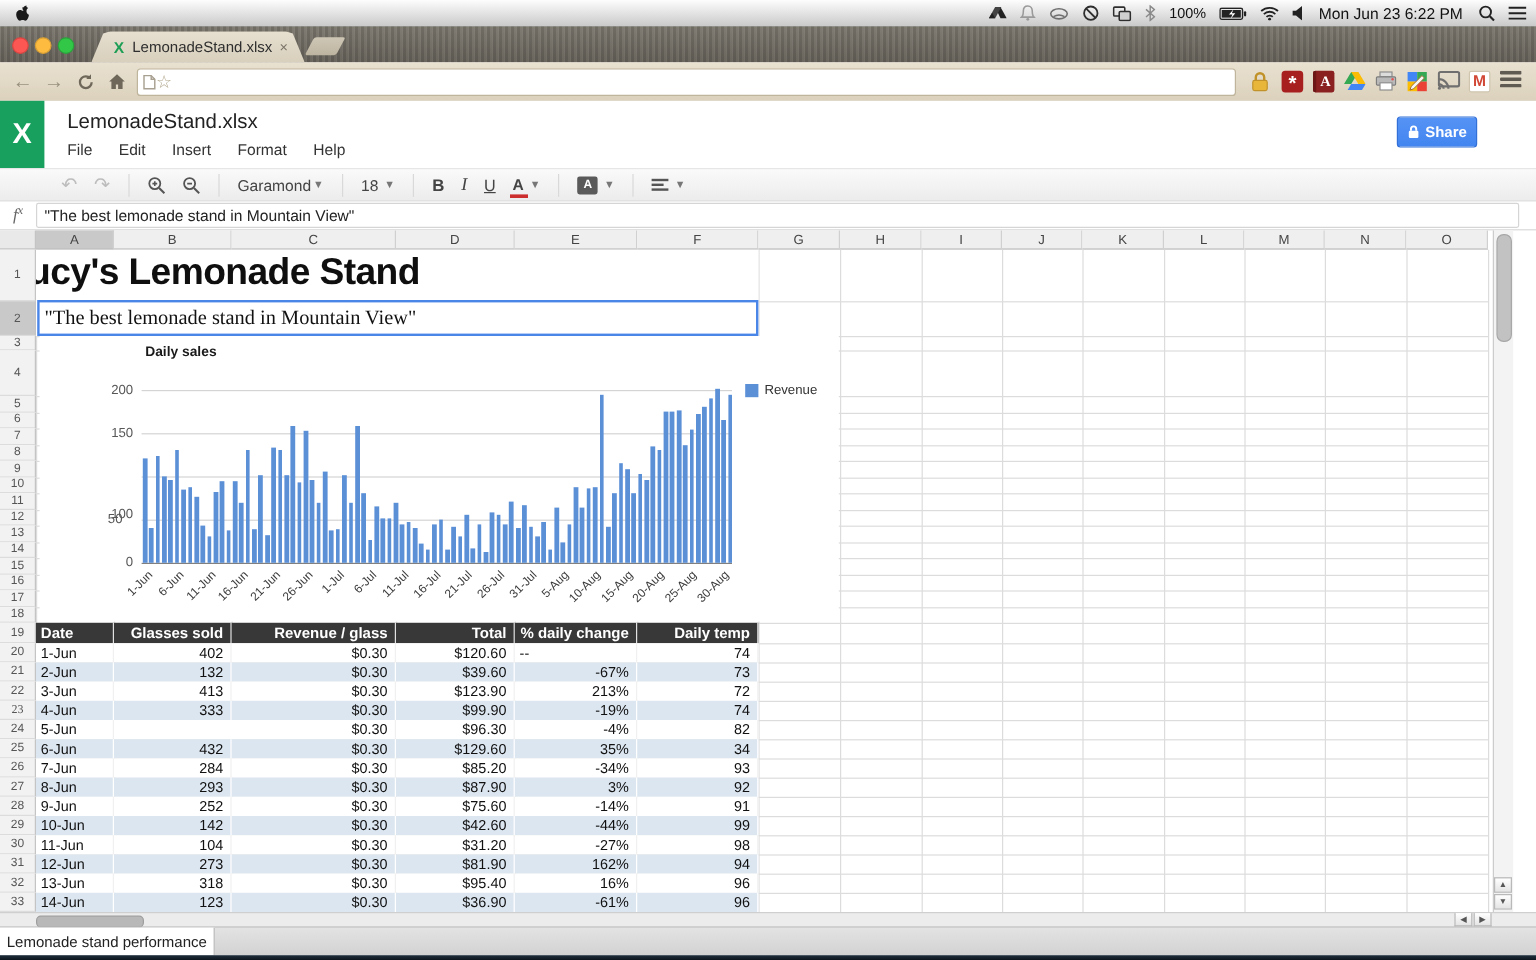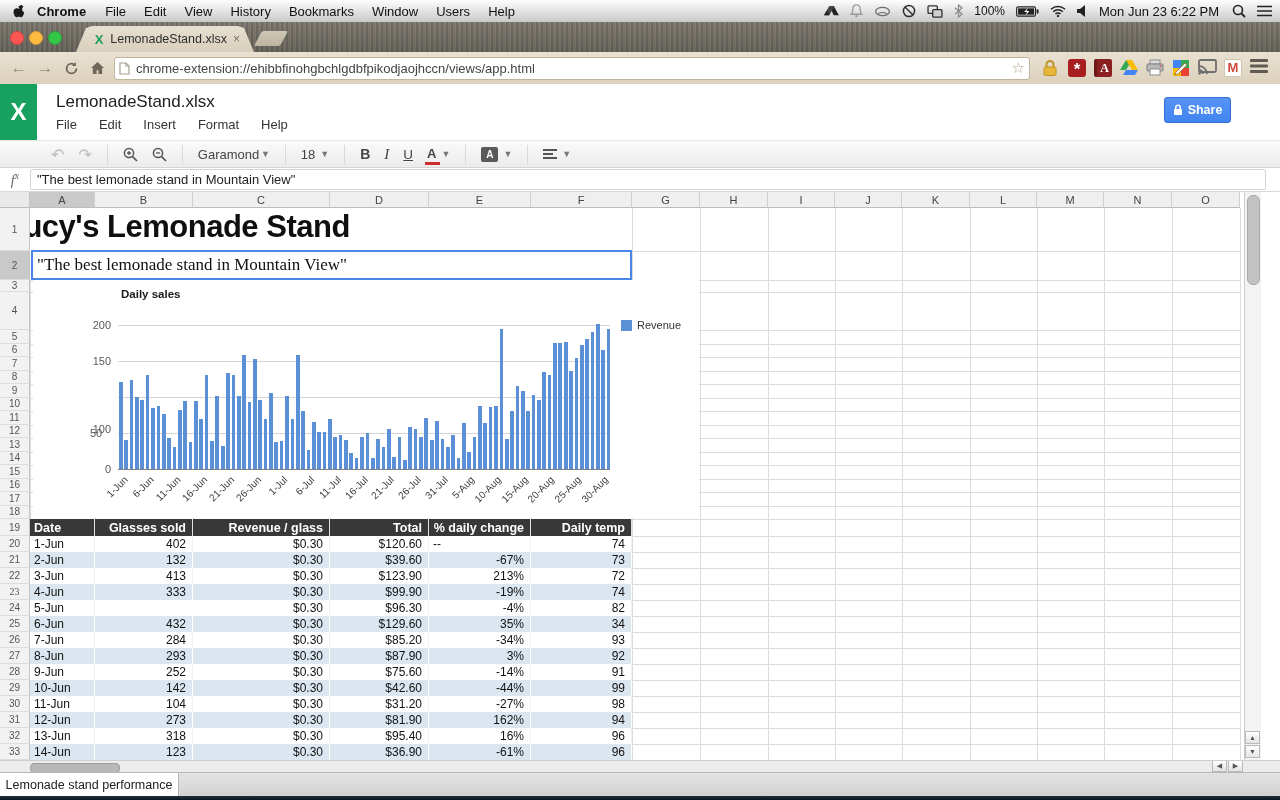--- a/index.html
+++ b/index.html
@@ -123,21 +123,20 @@
 <body>
 
 <div id="screen">
 
   <div id="macbar" class="abs">
     <span id="apple-logo">
       <svg width="13" height="15" viewBox="0 0 14 16">
           <path fill="#1a1a1a" d="M10.8.6c-.9.1-1.9.7-2.5 1.4-.5.6-1 1.6-.8 2.5 1 0 2-.5 2.6-1.2.6-.7 1-1.6.7-2.7zM8.1 5.3C7 5.3 6.2 4.6 5.1 4.6 3.4 4.6 1.6 6 1.6 8.6c0 2.6 1.9 5.6 3.3 5.6.9 0 1.4-.6 2.5-.6s1.5.6 2.5.6c1.4 0 3.1-3 3.1-5.4-.1-.1-2.2-.9-2.2-3.2 0-1.9 1.5-2.6 1.6-2.7-.9-1.2-2.2-1.3-2.6-1.3-1.1 0-2.1.7-2.9.7z"></path>
         </svg>
     </span>
-    <span id="mac-menus"><span class="mac-menu-item b">Chrome</span><span class="mac-menu-item">File</span><span class="mac-menu-item">Edit</span><span class="mac-menu-item">View</span><span class="mac-menu-item">History</span><span class="mac-menu-item">Bookmarks</span><span class="mac-menu-item">Window</span><span class="mac-menu-item">Users</span><span class="mac-menu-item">Help</span></span>
     <div id="macstatus">
       <span>
           <svg width="15" height="13" viewBox="0 0 16 14">
             <path d="M5.6 1h4.8L16 11H10.4z" fill="#222"></path>
             <path d="M5.6 1 0 11h5.6L11.2 1z" fill="#444"></path>
             <path d="M2.8 11 0 11l2.9-5L5.7 11z" fill="#222"></path>
           </svg>
         </span>
       <span>
           <svg width="13" height="14" viewBox="0 0 14 15">
@@ -229,21 +228,20 @@
     <span class="navico">
         <svg width="15" height="14" viewBox="0 0 16 15">
           <path d="M8 1 1 7.5h2V14h4v-4h2v4h4V7.5h2z" fill="#6e675a"></path>
         </svg>
       </span>
     <div id="urlbar">
       <svg width="11" height="13" viewBox="0 0 11 13">
           <path d="M1 1h6l3 3v8H1z" fill="#fff" stroke="#a8a091" stroke-width="1.2"></path>
           <path d="M7 1v3h3" fill="none" stroke="#a8a091" stroke-width="1.2"></path>
         </svg>
-      <span id="urltext">chrome-extension://ehibbfinohgbchlgdbfpikodjaojhccn/views/app.html</span>
       <span class="star">☆</span>
     </div>
     <div id="extrow">
       <span class="ext"><svg width="16" height="18" viewBox="0 0 16 18">
             <rect x="2" y="8" width="12" height="8.5" rx="1.5" fill="#e8b73a" stroke="#c1922a"></rect>
             <path d="M4.5 8V5.5a3.5 3.5 0 0 1 7 0V8" fill="none" stroke="#c1922a" stroke-width="2"></path>
           </svg></span>
       <span class="ext" style="background:#a81f1f;border-radius:3px;color:#fff;font-size:17px;font-weight:bold;text-align:center;line-height:21px;">*</span>
       <span class="ext" style="background:#8b2020;border-radius:2px;color:#fff;font-family:'Liberation Serif',serif;font-size:12px;font-weight:bold;text-align:center;line-height:18px;border-left:3px solid #6d1717;box-sizing:border-box;">A</span>
       <span class="ext"><svg width="18" height="16" viewBox="0 0 18 16">

